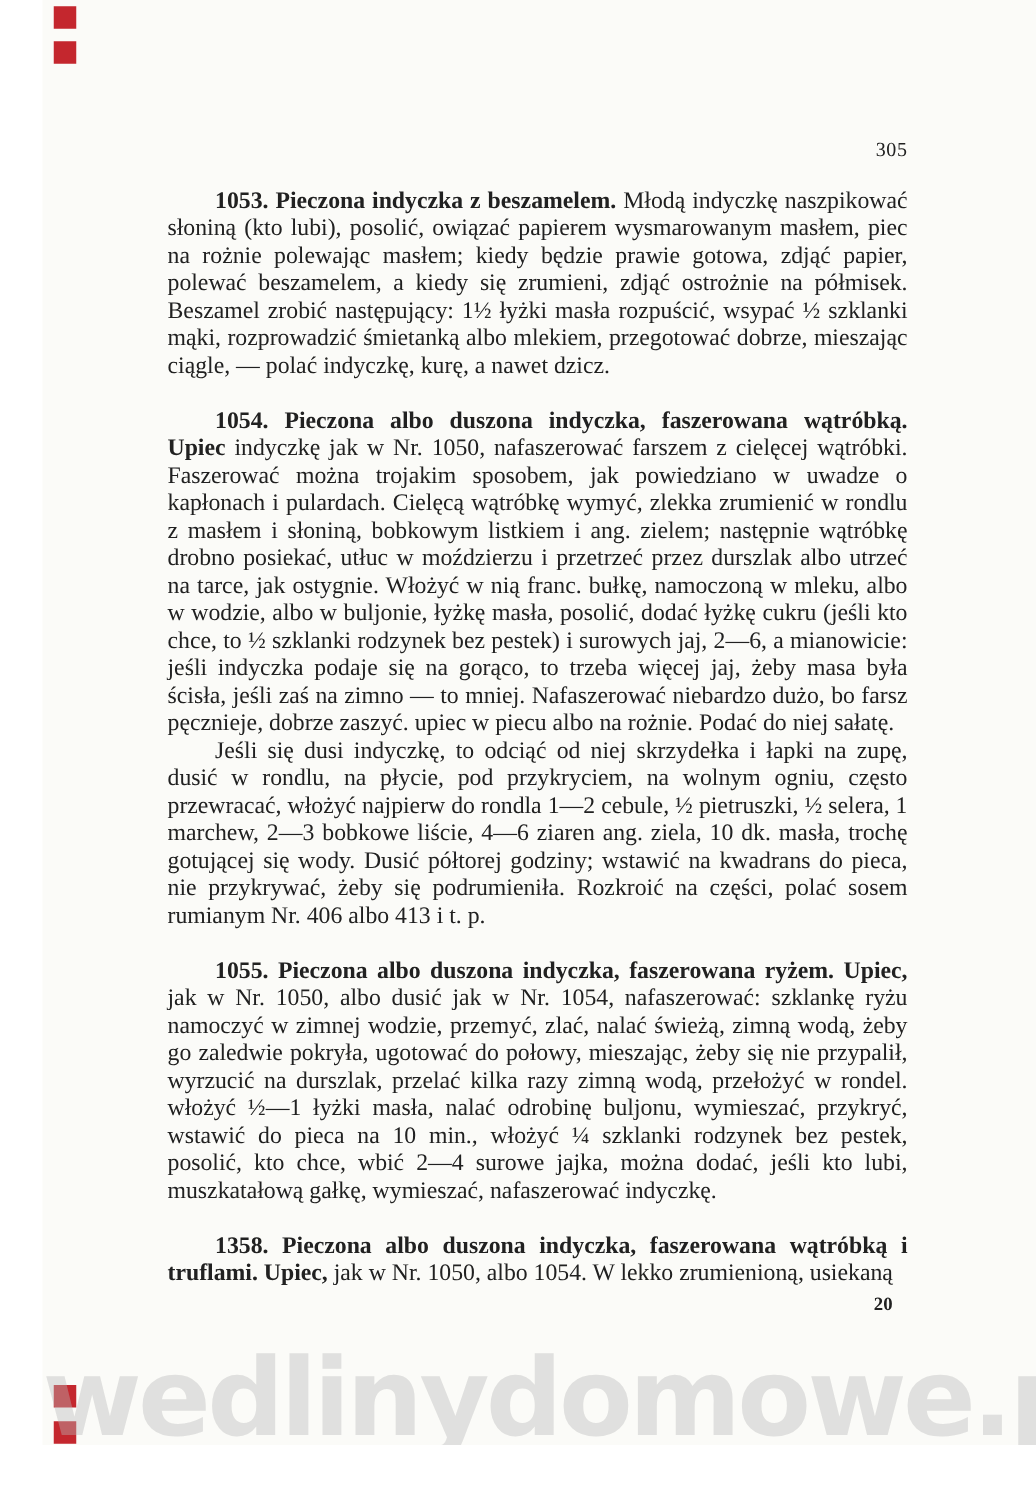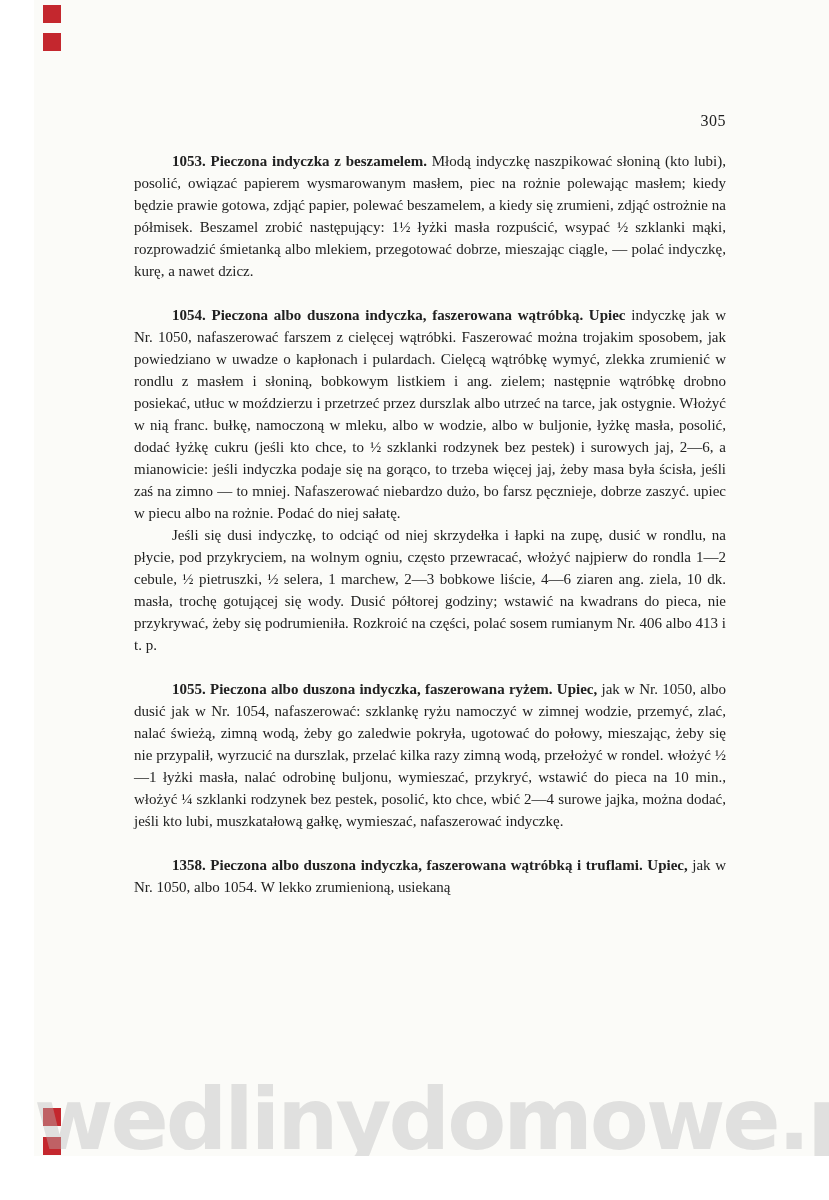--- a/index.html
+++ b/index.html
@@ -19,21 +19,21 @@
   .m3{top:1108px}
   .m4{top:1137px}
   .m5{top:1166px}
 
   .pageno-top{
     position:absolute;top:112px;left:100px;width:592px;
     text-align:right;font-size:16px;letter-spacing:0.5px;
   }
   .content{
     position:absolute;top:150px;left:100px;width:592px;
-    font-size:15px;line-height:22px;
+    font-size:19px;line-height:22px;
     text-align:justify;
     text-justify:inter-word;
   }
   .para{margin:0;text-indent:38px;}
   .para.gap{margin-top:22px;}
   .para strong{font-weight:700;}
   .pageno-bottom{
     position:absolute;top:1036px;left:100px;width:580px;
     text-align:right;font-weight:700;font-size:15px;
   }
@@ -67,16 +67,17 @@
     <p class="para gap"><strong>1054. Pieczona albo duszona indyczka, faszerowana wątróbką. Upiec</strong> <span>indyczkę jak w Nr. 1050, nafaszerować farszem z cielęcej wątróbki. Faszerować można trojakim sposobem, jak powiedziano w uwadze o kapłonach i pulardach. Cielęcą wątróbkę wymyć, zlekka zrumienić w rondlu z masłem i słoniną, bobkowym listkiem i ang. zielem; następnie wątróbkę drobno posiekać, utłuc w moździerzu i przetrzeć przez durszlak albo utrzeć na tarce, jak ostygnie. Włożyć w nią franc. bułkę, namoczoną w mleku, albo w wodzie, albo w buljonie, łyżkę masła, posolić, dodać łyżkę cukru (jeśli kto chce, to ½ szklanki rodzynek bez pestek) i surowych jaj, 2—6, a mianowicie: jeśli indyczka podaje się na gorąco, to trzeba więcej jaj, żeby masa była ścisła, jeśli zaś na zimno — to mniej. Nafaszerować niebardzo dużo, bo farsz pęcznieje, dobrze zaszyć. upiec w piecu albo na rożnie. Podać do niej sałatę.</span></p>
 
     <p class="para"><span>Jeśli się dusi indyczkę, to odciąć od niej skrzydełka i łapki na zupę, dusić w rondlu, na płycie, pod przykryciem, na wolnym ogniu, często przewracać, włożyć najpierw do rondla 1—2 cebule, ½ pietruszki, ½ selera, 1 marchew, 2—3 bobkowe liście, 4—6 ziaren ang. ziela, 10 dk. masła, trochę gotującej się wody. Dusić półtorej godziny; wstawić na kwadrans do pieca, nie przykrywać, żeby się podrumieniła. Rozkroić na części, polać sosem rumianym Nr. 406 albo 413 i t. p.</span></p>
 
     <p class="para gap"><strong>1055. Pieczona albo duszona indyczka, faszerowana ryżem. Upiec,</strong> <span>jak w Nr. 1050, albo dusić jak w Nr. 1054, nafaszerować: szklankę ryżu namoczyć w zimnej wodzie, przemyć, zlać, nalać świeżą, zimną wodą, żeby go zaledwie pokryła, ugotować do połowy, mieszając, żeby się nie przypalił, wyrzucić na durszlak, przelać kilka razy zimną wodą, przełożyć w rondel. włożyć ½—1 łyżki masła, nalać odrobinę buljonu, wymieszać, przykryć, wstawić do pieca na 10 min., włożyć ¼ szklanki rodzynek bez pestek, posolić, kto chce, wbić 2—4 surowe jajka, można dodać, jeśli kto lubi, muszkatałową gałkę, wymieszać, nafaszerować indyczkę.</span></p>
 
     <p class="para gap"><strong>1358. Pieczona albo duszona indyczka, faszerowana wątróbką i truflami. Upiec,</strong> <span>jak w Nr. 1050, albo 1054. W lekko zrumienioną, usiekaną</span></p>
 
   </main>
 
+  <div class="pageno-bottom">20</div>
 
   <div class="watermark">wedlinydomowe.pl</div>
 
 </div>
 
 </body></html>

